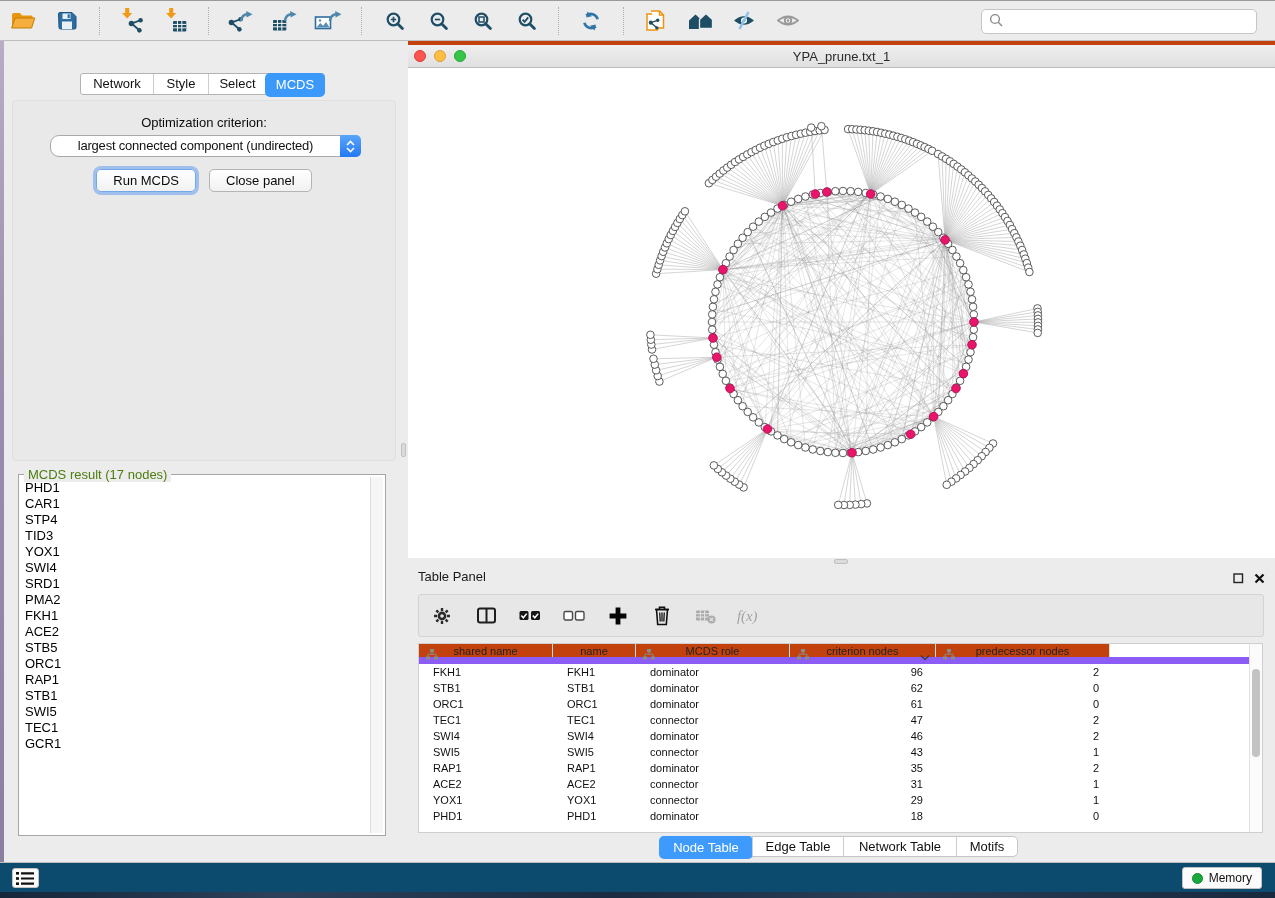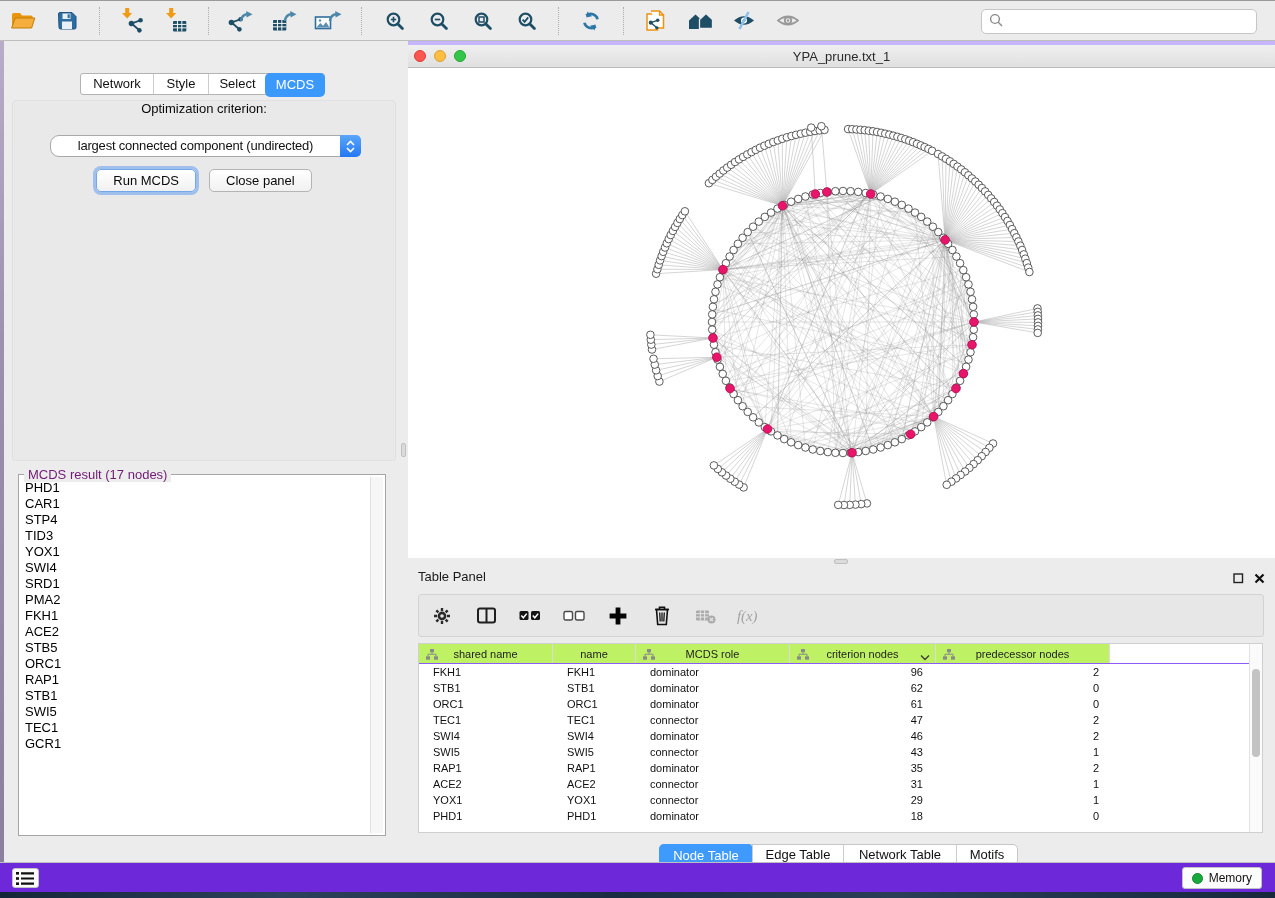--- a/index.html
+++ b/index.html
@@ -29,90 +29,90 @@
   .panel-title { position:absolute; left:10px; top:8px; font-size:13px; color:#1A1A1A; }
   .win-btns { position:absolute; right:8px; top:9px; display:flex; gap:10px; align-items:center; }
   .cp-tabs { position:absolute; left:76px; top:32px; height:22px; display:flex; background:#fff;
              border:1px solid #B3B3B3; border-radius:3px; }
   .seg { font-size:13px; line-height:20px; text-align:center; color:#111; cursor:default; }
   .cp-tabs .seg { border-left:1px solid #CDCDCD; }
   .cp-tabs .seg:first-child { border-left:none; }
   .cp-tabs .seg.active { background:#3B99FC; color:#fff; border-radius:5px; margin:-1px; line-height:24px; height:24px; border-left:none; }
   .cp-content { position:absolute; left:8px; top:59px; width:384px; height:361px; background:#E9E9E9;
                 border:1px solid #E0E0E0; border-radius:4px; }
-  .opt-label { text-align:center; font-size:13px; color:#0A0A0A; }
+  .opt-label { text-align:center; margin-top:14px; font-size:13px; color:#0A0A0A; }
   .dropdown { position:absolute; left:37px; top:34px; width:311px; height:22px; background:#fff;
               border:1px solid #A9A9A9; border-radius:9px; }
   .dd-text { position:absolute; left:4px; right:24px; top:0; bottom:0; text-align:center; font-size:13px;
              line-height:20px; white-space:nowrap; overflow:hidden; letter-spacing:-0.2px; }
   .dd-stepper { position:absolute; right:-1px; top:-1px; width:21px; height:22px;
                 background:linear-gradient(#5AA6FA,#2377F3); border-radius:0 5px 5px 0;
                 display:flex; align-items:center; justify-content:center; }
   .btn-row { position:absolute; left:0; top:68px; width:100%; display:flex; justify-content:center; gap:13px; }
   .mac-btn { height:23px; border:1px solid #B4B4B4; border-radius:5px; background:linear-gradient(#FFFFFF,#F1F1F1);
              font-size:13px; font-family:"Liberation Sans",sans-serif; padding:0 16px; color:#0A0A0A; }
   .mac-btn.focus { box-shadow:0 0 0 3px rgba(110,165,240,.6); border-color:#74A7E8; }
 
   .result-group { position:absolute; left:14px; top:433px; width:368px; height:362px; background:#fff;
                   border:1px solid #A6A6A6; }
-  .group-title { position:absolute; top:-8px; left:5px; background:#ECECEC; padding:0 4px; font-size:13px; color:#701a75; }
+  .group-title { position:absolute; top:-8px; left:5px; background:#ECECEC; padding:0 4px; font-size:13px; color:#4d7c0f; }
   .result-list { position:absolute; left:1px; top:3px; right:16px; bottom:1px; overflow:hidden; padding:2px 0 0 5px; }
   .mcds-item { font-size:13px; line-height:16px; color:#000; white-space:nowrap; }
   .result-scroll { position:absolute; right:2px; top:2px; bottom:2px; width:13px; background:#F6F6F6; border-left:1px solid #E0E0E0; }
 
   
   .v-divider { position:absolute; left:400px; top:41px; width:8px; height:821px; background:#ECECEC; }
   .grip-v { position:absolute; top:402px; left:1px; width:5px; height:14px; background:#DBDBDB; border:1px solid #C0C0C0; border-radius:2px; }
   .h-divider { position:absolute; left:408px; top:558px; width:867px; height:7px; background:#ECECEC; }
   .grip-h { position:absolute; left:426px; top:1px; width:14px; height:5px; background:#DBDBDB; border:1px solid #C0C0C0; border-radius:2px; }
 
   
-  .net-region { position:absolute; left:408px; top:41px; width:867px; height:517px; background:#c4b5fd; }
+  .net-region { position:absolute; left:408px; top:41px; width:867px; height:517px; background:#c2410c; }
   .net-titlebar { position:absolute; left:0; top:4px; width:100%; height:23px;
                   background:linear-gradient(#EFEFEF,#E0E0E0); border-bottom:1px solid #BBBBBB; }
   .net-title { display:block; text-align:center; font-size:13px; line-height:23px; color:#2B2B2B; }
   .tl { position:absolute; top:5px; width:12px; height:12px; border-radius:50%; }
   .tl.red { left:6px; background:#FC5650; border:1px solid #DF3D38; }
   .tl.yellow { left:26px; background:#FDBE41; border:1px solid #E0A033; }
   .tl.green { left:46px; background:#35C649; border:1px solid #24A834; }
   .net-canvas { position:absolute; left:0; top:27px; width:867px; height:490px; background:#fff; }
 
   
   .table-panel { position:absolute; left:408px; top:565px; width:867px; height:297px; background:#ECECEC; }
   .tp-title { position:absolute; left:10px; top:4px; font-size:13px; color:#1A1A1A; }
   .tp-winbtns { position:absolute; right:10px; top:5px; display:flex; gap:10px; align-items:center; }
   .tp-toolbar { position:absolute; left:10px; top:29px; width:846px; height:43px; background:#E7E7E7;
                 border:1px solid #D3D3D3; border-radius:3px; display:flex; align-items:center; gap:16px; padding-left:9px; }
   .tp-btn { width:28px; height:28px; display:flex; align-items:center; justify-content:center; flex:0 0 auto; }
   .node-table { position:absolute; left:10px; top:78px; width:845px; height:190px; background:#fff; border:1px solid #CFCFCF; }
-  .thead { display:flex; height:20px; background:#bef264; border-bottom:1px solid #8b5cf6; }
+  .thead { display:flex; height:20px; background:#c2410c; border-bottom:7px solid #8b5cf6; }
   .th { position:relative; display:flex; align-items:center; justify-content:center;
         border-right:1px solid #DCDCDC; font-size:11px; color:#222; }
   .th .type-ico { position:absolute; left:7px; top:5px; }
   .th .sort { position:absolute; right:5px; top:7px; }
   .w0{width:134px}.w1{width:83px}.w2{width:154px}.w3{width:146px}.w4{width:174px}
   .th.filler { flex:1; border-right:none; background:#fff; }
   .trow { display:flex; height:16px; }
   .tcell { font-size:11px; line-height:16px; white-space:nowrap; overflow:hidden; }
   .tcell.c0{width:134px;padding-left:14px}
   .tcell.c1{width:83px;padding-left:14px}
   .tcell.c2{width:154px;padding-left:14px}
   .tcell.c3{width:146px;text-align:right;padding-right:13px}
   .tcell.c4{width:174px;text-align:right;padding-right:11px}
   .table-scroll { position:absolute; right:0; top:0; bottom:0; width:13px; background:#FBFBFB; border-left:1px solid #E2E2E2; }
   .table-thumb { position:absolute; left:2px; width:8px; top:25px; height:88px; background:#C3C3C3; border-radius:4px; }
-  .tp-tabs { position:absolute; left:251px; top:279px; height:21px; display:flex; background:#fff;
+  .tp-tabs { position:absolute; left:251px; top:271px; height:21px; display:flex; background:#fff;
              border:1px solid #C6C6C6; border-radius:5px; }
   .tp-tabs .seg { border-left:1px solid #CDCDCD; line-height:19px; }
   .tp-tabs .seg:first-child { border-left:none; }
   .tp-tabs .seg.active { background:#3E9BFD; color:#fff; border-radius:5px; margin:-1px; height:23px; line-height:23px; border-left:none; }
   .tw0{width:94px}.tw1{width:91px}.tw2{width:113px}.tw3{width:61px}
 
   
-  .status-bar { position:absolute; left:0; top:862px; width:1275px; height:36px; background:#6d28d9; border-top:1px solid #BEBEBE; }
+  .status-bar { position:absolute; left:0; top:862px; width:1275px; height:36px; background:#0c4a6e; border-top:1px solid #BEBEBE; }
   .list-btn { position:absolute; left:12px; top:5px; width:27px; height:20px; border:1px solid #C4C4C4; border-radius:3px;
               background:#FAFAFA; display:flex; align-items:center; justify-content:center; }
   .memory-btn { position:absolute; right:13px; top:4px; height:22px; border:1px solid #C2C2C2; border-radius:3px;
                 background:#FCFCFC; display:flex; align-items:center; gap:6px; padding:0 9px; font-size:12px; color:#111; }
   .memory-dot { width:11px; height:11px; border-radius:50%; background:#17A93B; border:1px solid #0F8A2E; }
 </style>
 </head>
 <body>
 
 <div id="app">

